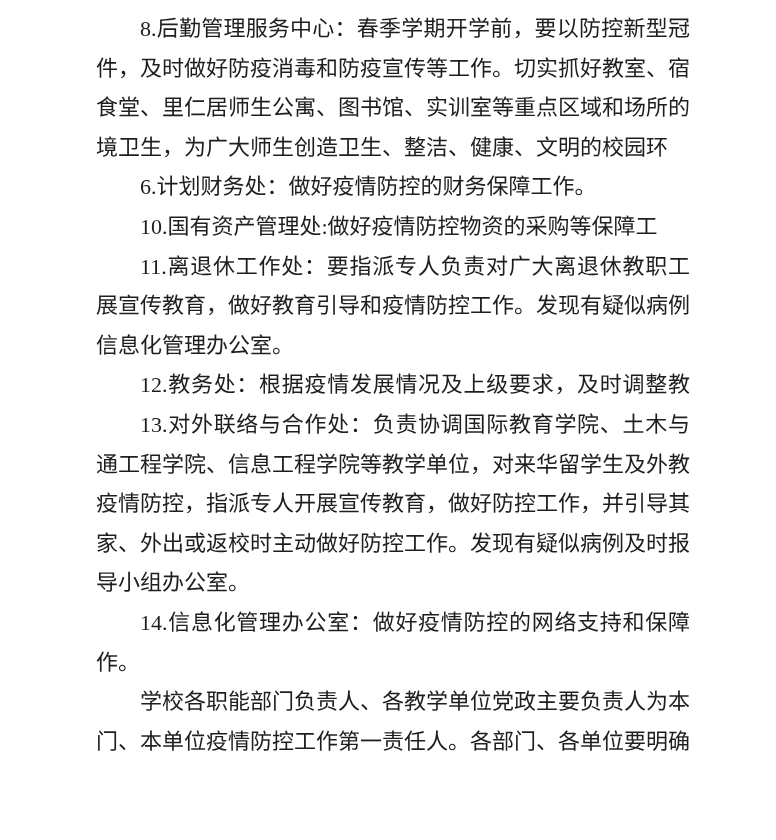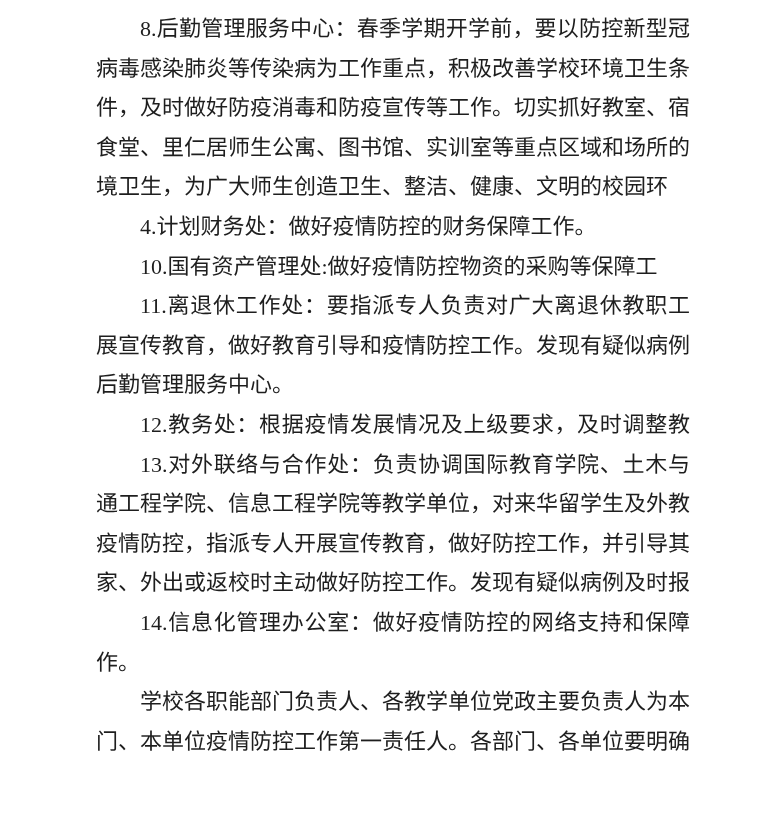--- a/index.html
+++ b/index.html
@@ -46,32 +46,32 @@
     text-align: left;
     text-align-last: left;
   }
 </style>
 </head>
 <body>
 
 <div class="page">
   <div class="text-block">
     <div class="line p-start">8.后勤管理服务中心：春季学期开学前，要以防控新型冠状</div>
-    <div class="line">病毒感染肺炎等传染病为工作重点，积极改善学校环境卫生条</div>
     <div class="line">件，及时做好防疫消毒和防疫宣传等工作。切实抓好教室、宿舍、</div>
     <div class="line">食堂、里仁居师生公寓、图书馆、实训室等重点区域和场所的环</div>
     <div class="line p-end">境卫生，为广大师生创造卫生、整洁、健康、文明的校园环境。</div>
-    <div class="line p-start p-end">4.计划财务处：做好疫情防控的财务保障工作。</div>
+    <div class="line p-start p-end">6.计划财务处：做好疫情防控的财务保障工作。</div>
     <div class="line p-start p-end">10.国有资产管理处:做好疫情防控物资的采购等保障工作。</div>
     <div class="line p-start">11.离退休工作处：要指派专人负责对广大离退休教职工开</div>
     <div class="line">展宣传教育，做好教育引导和疫情防控工作。发现有疑似病例及</div>
-    <div class="line p-end">后勤管理服务中心。</div>
+    <div class="line p-end">信息化管理办公室。</div>
     <div class="line p-start">12.教务处：根据疫情发展情况及上级要求，及时调整教学</div>
     <div class="line p-start">13.对外联络与合作处：负责协调国际教育学院、土木与交</div>
     <div class="line">通工程学院、信息工程学院等教学单位，对来华留学生及外教的</div>
     <div class="line">疫情防控，指派专人开展宣传教育，做好防控工作，并引导其居</div>
     <div class="line">家、外出或返校时主动做好防控工作。发现有疑似病例及时报领</div>
+    <div class="line p-end">导小组办公室。</div>
     <div class="line p-start">14.信息化管理办公室：做好疫情防控的网络支持和保障工</div>
     <div class="line p-end">作。</div>
     <div class="line p-start">学校各职能部门负责人、各教学单位党政主要负责人为本部</div>
     <div class="line">门、本单位疫情防控工作第一责任人。各部门、各单位要明确一</div>
   </div>
 </div>
 
 </body></html>

